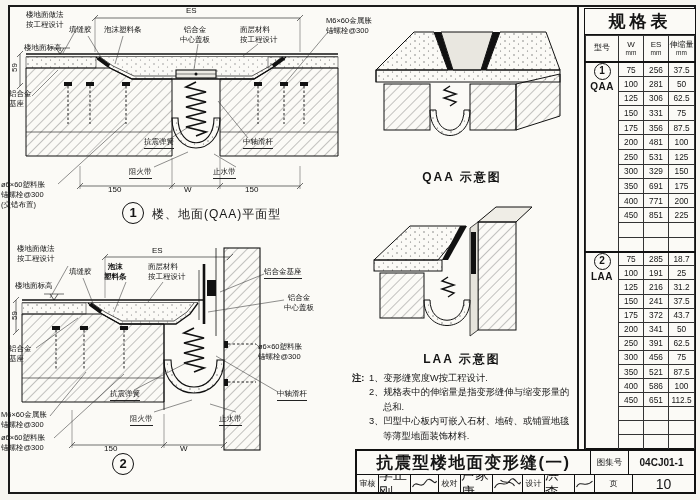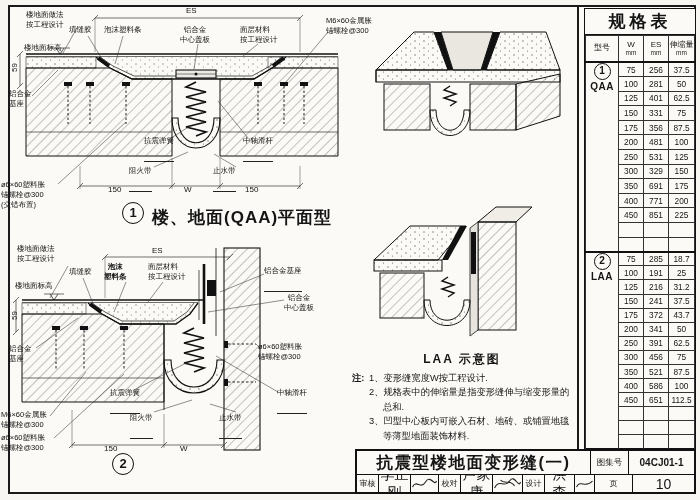--- a/index.html
+++ b/index.html
@@ -3,24 +3,24 @@
 <meta charset="utf-8">
 <style>
   html,body{margin:0;padding:0;}
   body{font-family:"Liberation Sans","DejaVu Sans",sans-serif;background:#e9e8e4;}
   .page{position:relative;width:700px;height:500px;background:#f7f6f1;overflow:hidden;color:#151515;}
   .frame{position:absolute;left:8px;top:5px;width:688px;height:489px;border:2px solid #1a1a1a;box-sizing:border-box;background:#fbfaf6;}
   .vdiv{position:absolute;left:577px;top:5px;width:0;height:489px;border-left:2px solid #1a1a1a;}
   svg{position:absolute;overflow:visible;}
   .lbl{position:absolute;font-size:7.5px;line-height:1.3;white-space:pre-line;color:#111;}
   .lbl.c{text-align:center;}
-  .lbl.u{border-bottom:0.8px solid #222;padding-bottom:14px;font-family:Liberation Mono, monospace;}
+  .lbl.u{border-bottom:0.8px solid #222;padding-bottom:1px;}
   .dim{position:absolute;font-size:8px;color:#111;}
   .dimv{position:absolute;font-size:8px;transform:rotate(-90deg);transform-origin:left top;}
-  .cap{position:absolute;font-weight:bold;font-size:17px;letter-spacing:1px;white-space:nowrap;}
+  .cap{position:absolute;font-weight:normal;font-size:12px;letter-spacing:1px;white-space:nowrap;}
   .circ-num{position:absolute;width:22px;height:22px;border:1.6px solid #111;border-radius:50%;box-sizing:border-box;
             font-size:13px;font-weight:bold;text-align:center;line-height:19px;background:#fbfaf6;}
   .scap{position:absolute;width:140px;text-align:center;font-weight:bold;font-size:12px;letter-spacing:2px;}
   
   .notes{position:absolute;left:352px;top:371px;width:224px;font-size:9.3px;line-height:1.55;display:flex;}
   .notes .pfx{flex:0 0 17px;font-weight:bold;}
   .notes .item{padding-left:14px;text-indent:-14px;}
   
   .spec{position:absolute;left:584px;top:8px;width:112px;height:441px;border:1.6px solid #111;box-sizing:border-box;background:#fbfaf6;}
   .spec-title{height:25px;border-bottom:1.4px solid #111;text-align:center;font-weight:bold;font-size:17px;letter-spacing:4px;line-height:25px;}
@@ -32,21 +32,21 @@
   tbody.grp{border-top:2px solid #111;}
   tbody.g0 tr{height:14.6px;} tbody.g1 tr{height:14.1px;}
   td.model-cell{vertical-align:top;padding-top:16px;}
   td.model-cell .mcirc{display:block;margin:0 auto 1px auto;width:17px;height:17px;border:1.4px solid #111;border-radius:50%;
         box-sizing:border-box;font-size:10px;font-weight:bold;line-height:14px;text-align:center;}
   td.model-cell .mname{display:block;font-size:10px;font-weight:bold;letter-spacing:0.5px;}
   
   .tblock{position:absolute;left:355px;top:449px;width:341px;height:45px;border:2px solid #111;box-sizing:border-box;background:#fbfaf6;display:flex;flex-direction:column;}
   .tb-r1{display:flex;height:28px;border-bottom:1.2px solid #111;box-sizing:border-box;}
   .tb-r2{display:flex;height:17px;box-sizing:border-box;}
-  .tb-c{box-sizing:border-box;border-right:1px solid #111;display:flex;align-items:center;justify-content:center;overflow:hidden;text-align:center;}
+  .tb-c{box-sizing:border-box;border-right:1px solid #111;display:flex;align-items:center;justify-content:center;overflow:hidden;}
   .tb-c:last-child{border-right:none;}
   .tb-title{width:234px;font-size:16.5px;font-weight:bold;letter-spacing:1.5px;}
   .tb-al{width:38px;font-size:8.5px;}
   .tb-an{width:65px;font-size:10px;font-weight:bold;}
   .s8{font-size:8px;} .s9{font-size:14px;}
   .sigsvg{width:100%;height:14px;}
 </style>
 </head>
 <body>
 
@@ -318,20 +318,21 @@
     <polygon points="125,14 132,14 118,52 113,52" fill="#111"></polygon>
     <polygon points="132,14 178,14 192,52 118,52" fill="url(#s3)" stroke="#111" stroke-width="1"></polygon>
     <rect x="8" y="52" width="184" height="12" fill="url(#s3)" stroke="#111" stroke-width="1"></rect>
     <rect x="16" y="66" width="46" height="46" fill="url(#h3)" stroke="#111" stroke-width="1"></rect>
     <rect x="102" y="66" width="46" height="46" fill="url(#h3)" stroke="#111" stroke-width="1"></rect>
     <polygon points="148,66 192,56 192,98 148,112" fill="url(#h3)" stroke="#111" stroke-width="1"></polygon>
     <path d="M82,68 L76,72 L88,76 L76,80 L88,84 L82,88" fill="none" stroke="#111" stroke-width="1.4"></path>
     <path d="M62,92 C62,126 102,126 102,92 L96,92 C96,119 68,119 68,92 Z" fill="url(#s3)" stroke="#111" stroke-width="1"></path>
     <line x1="8" y1="64" x2="8" y2="52" stroke="#111" stroke-width="1"></line>
   </svg>
+  <div class="scap" style="left:392px;top:169px;">QAA 示意图</div>
 
   <svg style="left:368px;top:202px;" width="200" height="148" viewBox="0 0 200 148">
     <defs>
       <pattern id="h4" width="7" height="7" patternTransform="rotate(45)" patternUnits="userSpaceOnUse">
         <line x1="0" y1="0" x2="0" y2="7" stroke="#555" stroke-width="0.7"></line>
       </pattern>
       <pattern id="s4" width="9" height="7" patternUnits="userSpaceOnUse">
         <circle cx="2" cy="2" r="0.7" fill="#666"></circle>
           <circle cx="6.5" cy="5" r="0.6" fill="#666"></circle>
       </pattern>
@@ -385,21 +386,21 @@
             <td>256</td>
             <td>37.5</td>
           </tr>
           <tr>
             <td>100</td>
             <td>281</td>
             <td>50</td>
           </tr>
           <tr>
             <td>125</td>
-            <td>401</td>
+            <td>306</td>
             <td>62.5</td>
           </tr>
           <tr>
             <td>150</td>
             <td>331</td>
             <td>75</td>
           </tr>
           <tr>
             <td>175</td>
             <td>356</td>

